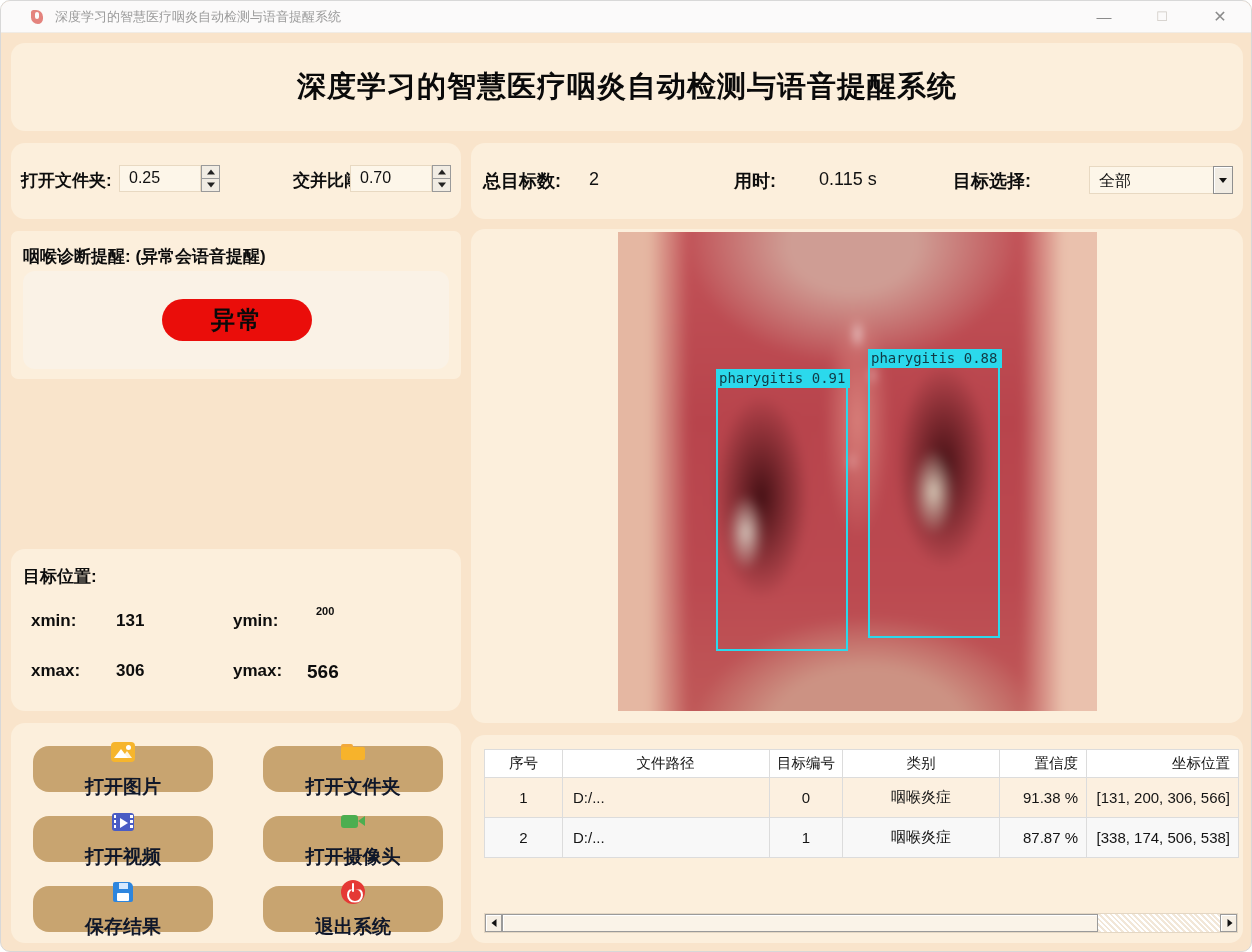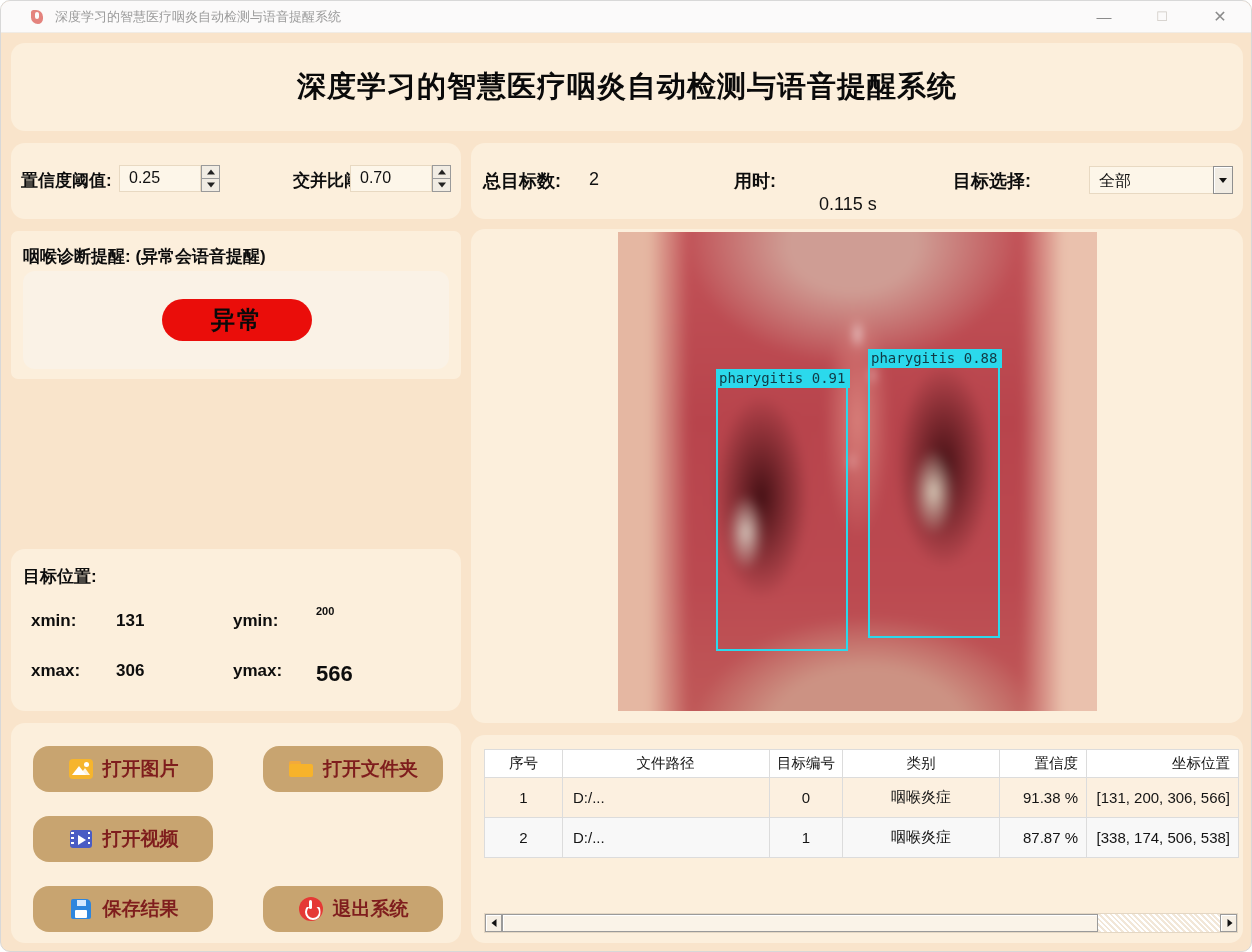--- a/index.html
+++ b/index.html
@@ -52,21 +52,21 @@
   
   .status-btn{position:absolute;width:150px;height:42px;border-radius:21px;background:#ea0d0a;
     border:none;color:#0a0a0a;font-weight:900;font-size:24px;font-family:inherit;
     display:flex;align-items:center;justify-content:center;letter-spacing:2px;}
   .conf-val{color:#00a57f;font-weight:bold;font-size:20px;}
   .disease{position:absolute;left:0;right:0;top:0;bottom:0;display:flex;align-items:center;
     justify-content:center;color:#f4571e;font-weight:900;font-size:30px;letter-spacing:2px;}
   
   .tanbtn{position:absolute;width:180px;height:46px;border-radius:16px;background:#c8a470;
     border:none;display:flex;align-items:center;justify-content:center;gap:9px;
-    font-family:inherit;font-size:19px;font-weight:bold;color:#7f1d1d;}
+    font-family:inherit;font-size:19px;font-weight:bold;color:#0f172a;flex-direction:column;}
   .ico{width:26px;height:26px;position:relative;flex:0 0 26px;}
   
   .ico.img::before{content:"";position:absolute;inset:3px 1px;background:#f6b52d;border-radius:4px;}
   .ico.img::after{content:"";position:absolute;left:4px;bottom:7px;width:0;height:0;
     border-left:7px solid transparent;border-right:7px solid transparent;border-bottom:9px solid #fff;}
   .ico.img .dot{position:absolute;right:5px;top:6px;width:5px;height:5px;border-radius:50%;background:#fff;}
   .ico.img .m2{position:absolute;left:12px;bottom:7px;width:0;height:0;
     border-left:5px solid transparent;border-right:5px solid transparent;border-bottom:7px solid #fff;opacity:.85;}
   
   .ico.folder::before{content:"";position:absolute;left:1px;top:5px;width:12px;height:6px;
@@ -160,21 +160,21 @@
       <span class="wbtn max">☐</span>
       <span class="wbtn close">✕</span>
     </div>
   </div>
 
   <div class="panel" style="left:10px;top:42px;width:1232px;height:88px;">
     <div class="banner-title">深度学习的智慧医疗咽炎自动检测与语音提醒系统</div>
   </div>
 
   <div class="panel" style="left:10px;top:142px;width:450px;height:76px;">
-    <span class="abs lab" style="left:10px;top:26px;font-size:17px;">置信度阈值:</span>
+    <span class="abs lab" style="left:10px;top:26px;font-size:17px;">打开文件夹:</span>
     <div class="spin" style="left:108px;top:22px;">
       <div class="field">0.25</div>
       <div class="btns">
         <div class="sbtn up"></div>
         <div class="sbtn dn"></div>
       </div>
     </div>
     <span class="abs lab" style="left:250px;top:26px;font-size:17px;margin-left:32px;">交并比阈值:</span>
     <div class="spin" style="left:339px;top:22px;">
       <div class="field">0.70</div>
@@ -182,21 +182,21 @@
         <div class="sbtn up"></div>
         <div class="sbtn dn"></div>
       </div>
     </div>
   </div>
 
   <div class="panel" style="left:470px;top:142px;width:772px;height:76px;">
     <span class="abs lab" style="left:12px;top:26px;font-size:18px;">总目标数:</span>
     <span class="abs" style="left:118px;top:26px;font-size:18px;color:#111;">2</span>
     <span class="abs lab" style="left:263px;top:26px;font-size:18px;">用时:</span>
-    <span class="abs" style="left:348px;top:26px;font-size:18px;color:#111;margin-top:25px;">0.115 s</span>
+    <span class="abs" style="left:348px;top:26px;font-size:18px;color:#111;">0.115 s</span>
     <span class="abs lab" style="left:468px;top:26px;font-size:18px;margin-left:14px;">目标选择:</span>
     <div class="combo" style="left:618px;top:23px;">
       <div class="cfield">全部</div>
       <div class="cbtn"></div>
     </div>
   </div>
 
   <div class="panel" style="left:10px;top:230px;width:450px;height:148px;border-radius:7px;">
     <span class="abs lab" style="left:12px;top:14px;font-size:17px;">咽喉诊断提醒: (异常会语音提醒)</span>
     <div class="inner" style="left:12px;top:40px;width:426px;height:98px;">
@@ -207,41 +207,45 @@
 
   <div class="panel" style="left:10px;top:548px;width:450px;height:162px;">
     <span class="abs lab" style="left:12px;top:16px;font-size:17px;">目标位置:</span>
     <span class="abs lab" style="left:20px;top:62px;font-size:17px;">xmin:</span>
     <span class="abs lab" style="left:105px;top:62px;font-size:17px;">131</span>
     <span class="abs lab" style="left:222px;top:62px;font-size:17px;">ymin:</span>
     <span class="abs lab" style="left:305px;top:56px;font-size:11px;">200</span>
     <span class="abs lab" style="left:20px;top:112px;font-size:17px;">xmax:</span>
     <span class="abs lab" style="left:105px;top:112px;font-size:17px;">306</span>
     <span class="abs lab" style="left:222px;top:112px;font-size:17px;">ymax:</span>
-    <span class="abs lab" style="left:305px;top:112px;font-size:22px;">566</span>
+    <span class="abs lab" style="left:296px;top:112px;font-size:19px;">566</span>
   </div>
 
   <div class="panel" style="left:10px;top:722px;width:450px;height:220px;">
     <button class="tanbtn" style="left:22px;top:23px;">
       <span class="ico img">
           <span class="dot"></span>
           <span class="m2"></span>
         </span>
       <span>打开图片</span>
     </button>
     <button class="tanbtn" style="left:252px;top:23px;">
       <span class="ico folder"></span>
       <span>打开文件夹</span>
     </button>
     <button class="tanbtn" style="left:22px;top:93px;">
       <span class="ico video">
           <span class="film"></span>
           <span class="film r"></span>
         </span>
       <span>打开视频</span>
+    </button>
+    <button class="tanbtn" style="left:252px;top:93px;">
+      <span class="ico cam"></span>
+      <span>打开摄像头</span>
     </button>
     <button class="tanbtn" style="left:22px;top:163px;">
       <span class="ico save">
           <span class="slider"></span>
         </span>
       <span>保存结果</span>
     </button>
     <button class="tanbtn" style="left:252px;top:163px;">
       <span class="ico power">
           <span class="bar"></span>

